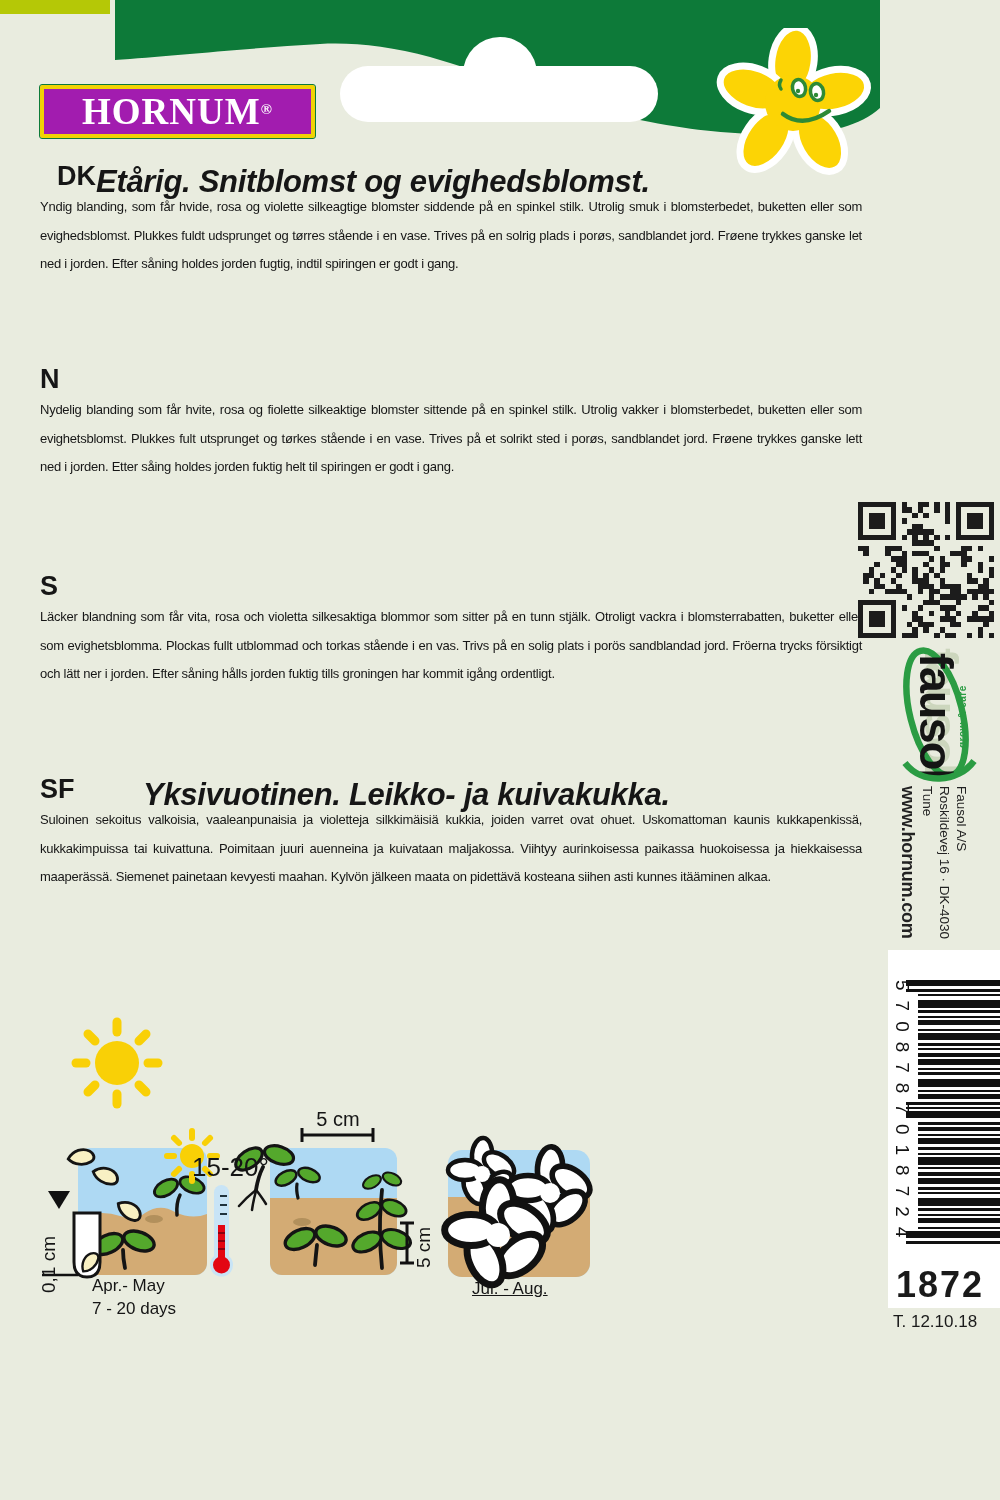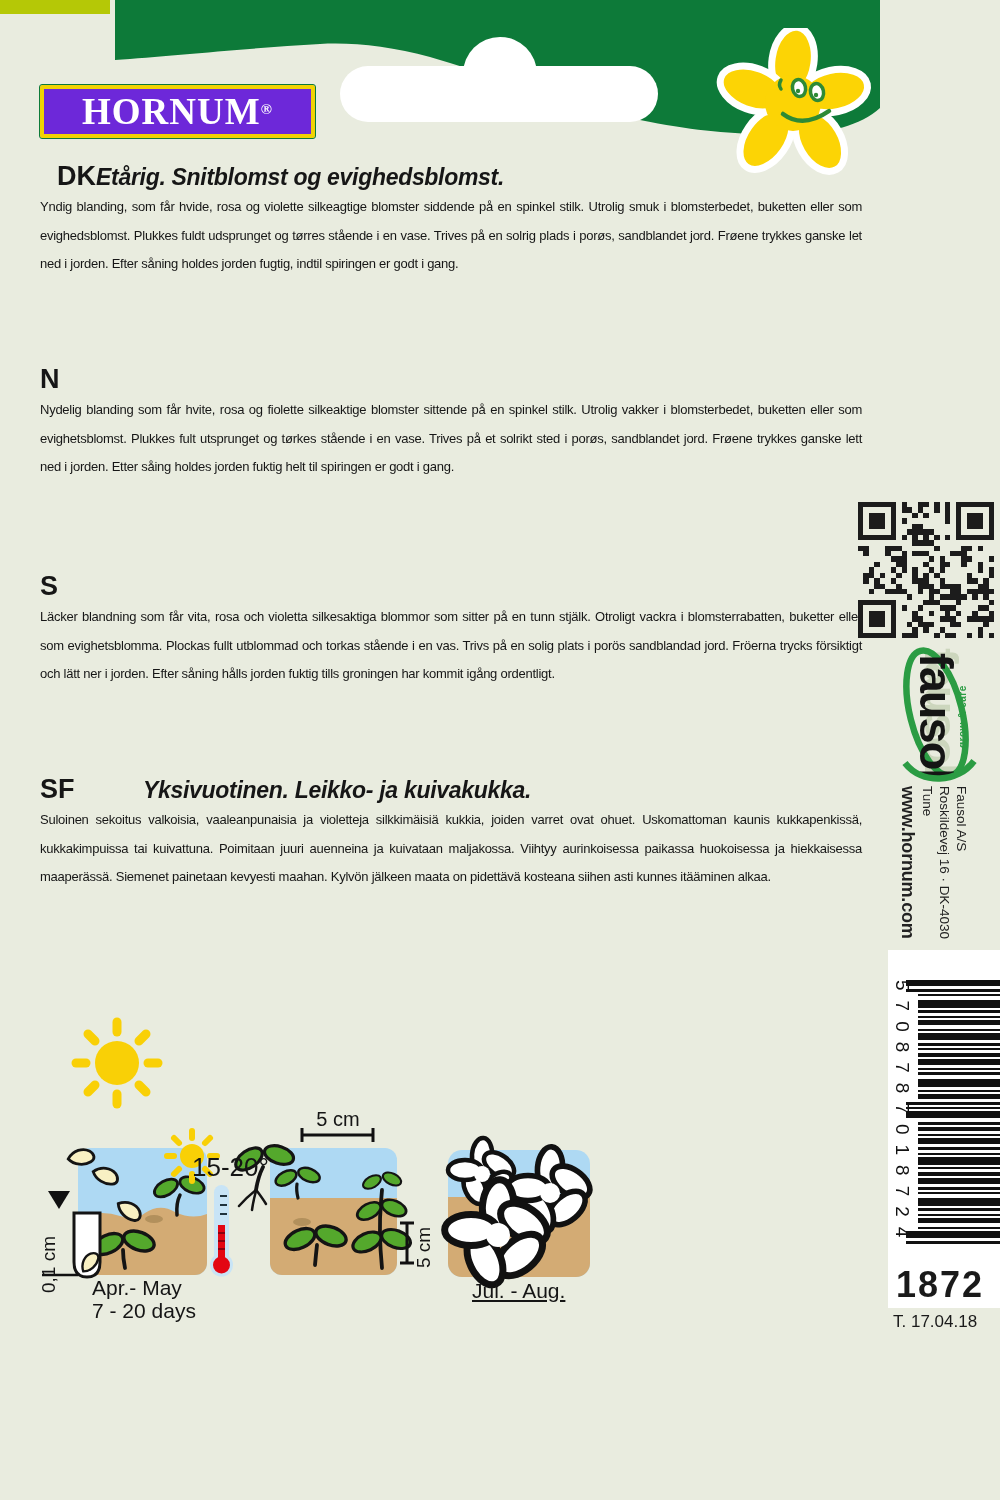--- a/index.html
+++ b/index.html
@@ -1,46 +1,46 @@
 <!DOCTYPE html>
 <html><head>
 <meta charset="utf-8">
 <style>
   html,body{margin:0;padding:0;}
   body{width:1000px;height:1500px;background:#e9ecdf;position:relative;overflow:hidden;
        font-family:"Liberation Sans",sans-serif;color:#161616;}
   .abs{position:absolute;}
   
   #header-svg{left:0;top:0;}
-  #hornum-logo{left:40px;top:85px;width:267px;height:45px;background:#6d28d9;
+  #hornum-logo{left:40px;top:85px;width:267px;height:45px;background:#a21caf;
     border:4px solid #f2d203;outline:1px solid #0d7a39;border-radius:2px;
     display:flex;align-items:center;justify-content:center;}
   #hornum-logo .brand-text{font-family:"Liberation Serif",serif;font-weight:bold;
     color:#ffffff;font-size:37px;letter-spacing:1px;line-height:1;}
   #hornum-logo sup{font-size:15px;vertical-align:10px;}
   
   .sec-head{left:40px;display:flex;align-items:flex-start;width:830px;}
   .sec-code{font-weight:bold;font-size:27px;width:56px;flex:0 0 56px;line-height:1;}
-  .sec-title{font-weight:bold;font-style:italic;font-size:23px;line-height:1.1;padding-top:2px;letter-spacing:-0.3px;}
+  .sec-title{font-weight:bold;font-style:italic;font-size:31px;line-height:1.1;padding-top:2px;letter-spacing:-0.3px;}
   .sec-body{left:40px;width:822px;font-size:13px;line-height:28.5px;text-align:justify;
     letter-spacing:-0.25px;}
   
   .rot-cw{transform:rotate(90deg);transform-origin:0 0;}
   .rot-ccw{transform:rotate(-90deg);transform-origin:0 0;}
   #supplier-address{left:970px;top:786px;width:156px;height:60px;font-size:13.5px;line-height:17px;color:#222;}
   #supplier-address .www{font-size:18px;font-weight:bold;line-height:22px;letter-spacing:-0.2px;}
   #fausol-logo{left:978px;top:645px;width:145px;height:85px;}
   #fausol-tagline{left:957px;top:748px;width:52px;height:14px;font-size:10px;font-weight:bold;
     color:#2b9c43;letter-spacing:0.5px;white-space:nowrap;}
   
   #barcode-box{left:888px;top:950px;width:112px;height:358px;background:#ffffff;}
   #item-number{left:896px;top:1264px;font-size:36px;font-weight:bold;letter-spacing:2px;color:#1a1a1a;text-align:center;}
   #print-date{left:893px;top:1312px;font-size:17px;color:#1a1a1a;}
   
-  .ill-label{font-size:21px;color:#151515;white-space:nowrap;}
+  .ill-label{font-size:17px;color:#151515;white-space:nowrap;}
   #temperature-label{left:192px;top:1152px;font-size:26px;}
   #row-spacing-label{left:303px;top:1108px;width:70px;text-align:center;font-size:20px;}
   #depth-label{left:38px;top:1293px;width:75px;height:22px;font-size:19px;}
   #thinning-label{left:413px;top:1268px;width:56px;height:22px;font-size:19px;}
   #sowing-period-label{left:92px;top:1276px;}
   #germination-label{left:92px;top:1299px;}
   #flowering-label{left:472px;top:1279px;text-decoration:underline;}
 </style>
 </head>
 <body>
@@ -435,21 +435,21 @@
         <rect x="30" y="258" width="82" height="3"></rect>
         <rect x="30" y="264" width="82" height="2"></rect>
         <rect x="30" y="268" width="82" height="5"></rect>
         <rect x="30" y="277" width="82" height="2"></rect>
         <rect x="18" y="281" width="94" height="7"></rect>
         <rect x="18" y="291" width="94" height="3"></rect>
       </g>
   </svg>
 </div>
 <div id="item-number" class="abs">1872</div>
-<div id="print-date" class="abs">T. 17.04.18</div>
+<div id="print-date" class="abs">T. 12.10.18</div>
 
 <svg class="abs" style="left:30px;top:1010px;" width="590" height="320" viewBox="0 0 590 320">
   <defs>
     <clipPath id="clip-box1">
         <rect x="48" y="138" width="129" height="127" rx="12"></rect>
       </clipPath>
     <clipPath id="clip-box2">
         <rect x="240" y="138" width="127" height="127" rx="12"></rect>
       </clipPath>
     <clipPath id="clip-box3">

